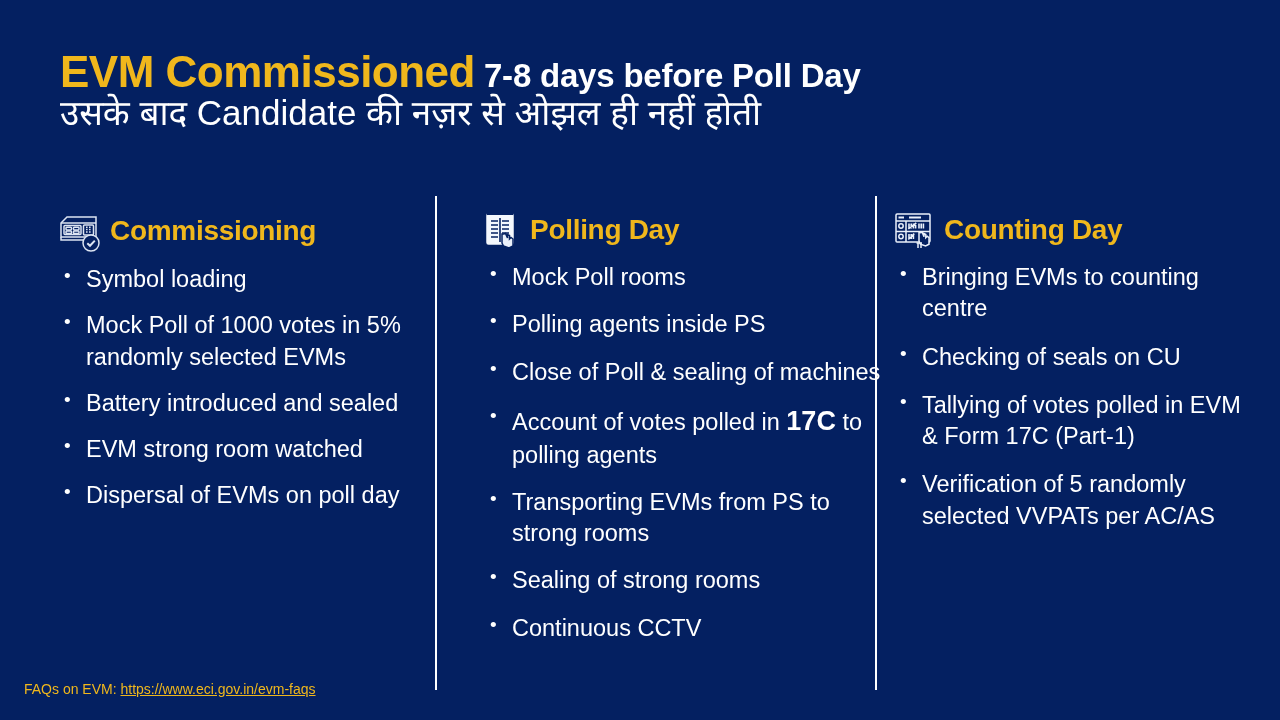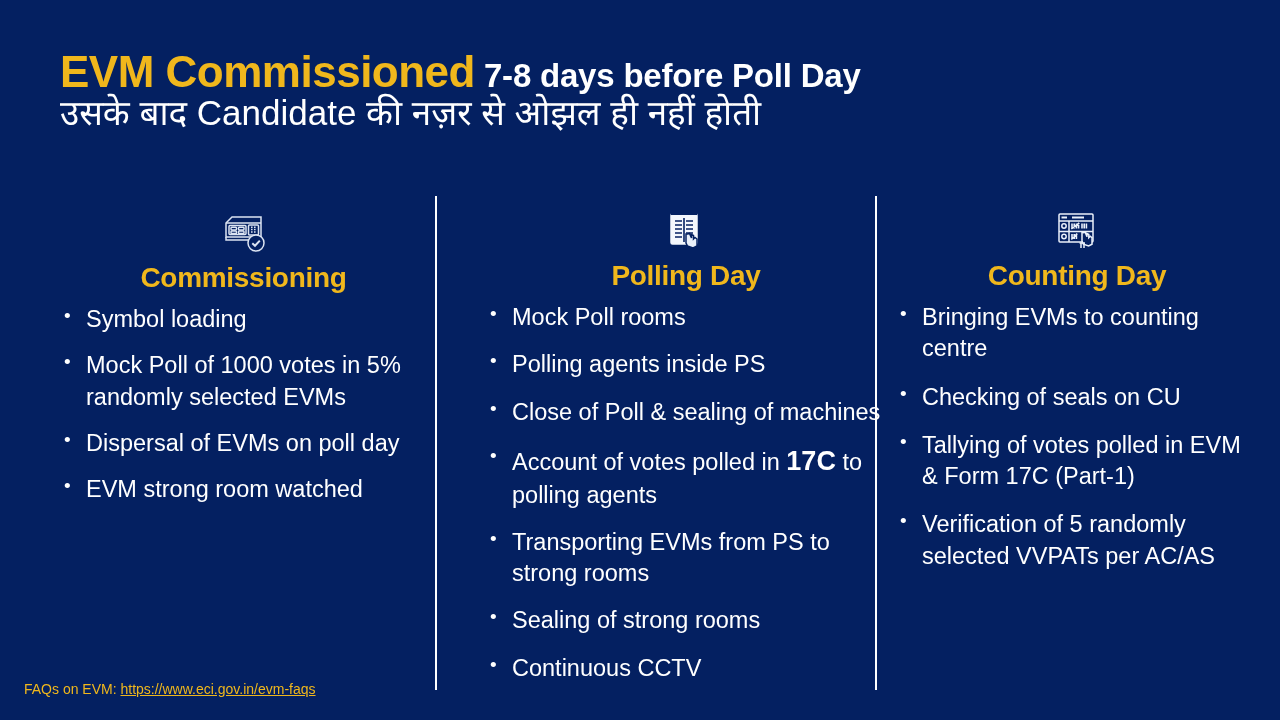--- a/index.html
+++ b/index.html
@@ -64,21 +64,20 @@
   .column { position:absolute; top:208px; }
   #col-commissioning { left:56px;  width:375px; }
   #col-polling       { left:482px; width:408px; }
   #col-counting      { left:892px; width:370px; }
 
   .col-head {
     display:flex;
     align-items:center;
     gap:8px;
     margin-bottom:10px;
-    flex-direction:column;
   }
   .col-icon {
     flex:0 0 auto;
     display:block;
   }
   .col-title {
     color:#F0B71C;
     font-size:28px;
     font-weight:bold;
     white-space:nowrap;
@@ -147,22 +146,23 @@
           <path d="M5 29 L5 32 H40 L40 29"></path>
           <circle cx="35" cy="35" r="8" fill="#042061"></circle>
           <path d="M31.3 35.2 L34 37.8 L38.8 32.6" stroke-width="2"></path>
         </g>
       </svg>
       <span class="col-title">Commissioning</span>
     </div>
     <ul class="bullets">
       <li> Symbol loading</li>
       <li>Mock Poll of 1000 votes in 5% randomly selected EVMs</li>
+      <li>Battery introduced and sealed</li>
+      <li>EVM strong room watched</li>
       <li>Dispersal of EVMs on poll day</li>
-      <li>EVM strong room watched</li>
     </ul>
   </div>
 
   <div class="column" id="col-polling">
     <div class="col-head">
       <svg class="col-icon" width="40" height="44" viewBox="0 0 40 44">
         <g fill="none" stroke="#EAF0FA" stroke-width="1.5">
           <rect x="5" y="6" width="26" height="30" rx="1.5" fill="#F4F7FD" stroke="#F4F7FD"></rect>
           <path d="M5 6 H31" stroke="#042061" stroke-width="2"></path>
           <g stroke="#042061" stroke-width="1.6">

